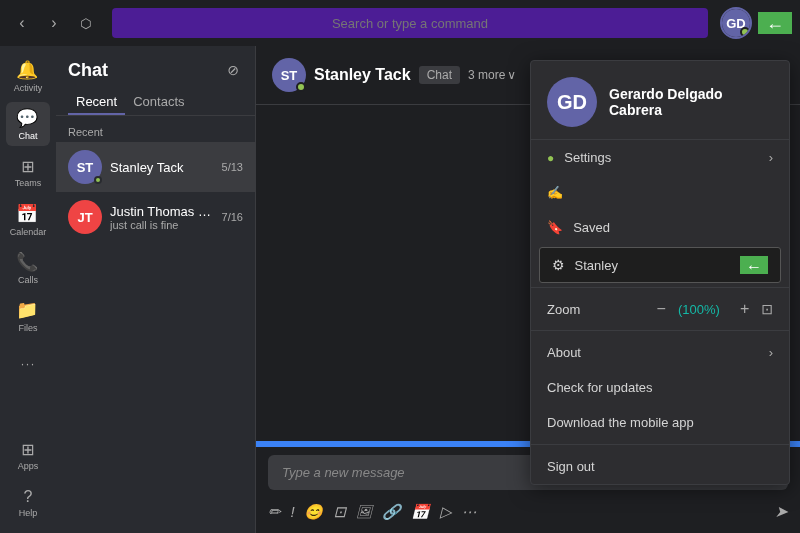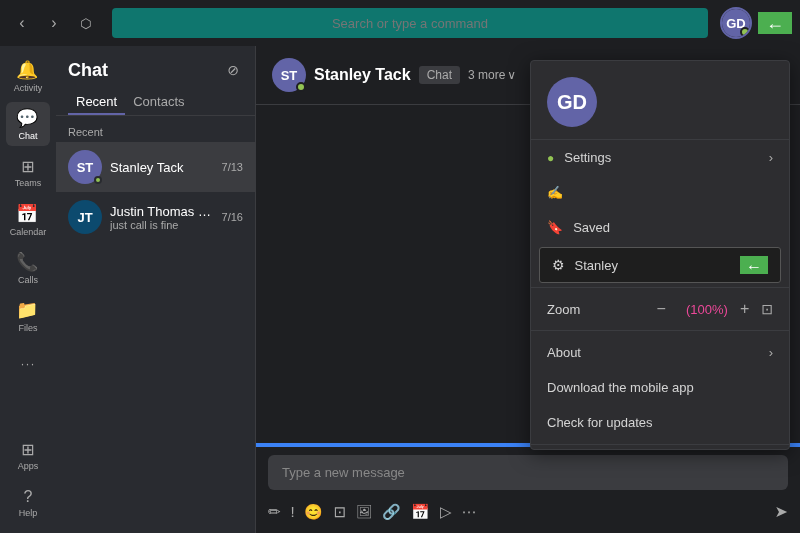--- a/index.html
+++ b/index.html
@@ -13,21 +13,21 @@
       display: flex; align-items: center; height: 46px;
       background: #1e1f22; padding: 0 8px; flex-shrink: 0;
     }
     .title-bar-nav { display: flex; gap: 4px; align-items: center; }
     .nav-btn {
       width: 28px; height: 28px; border: none; background: transparent;
       color: #aaa; cursor: pointer; border-radius: 4px; font-size: 16px;
       display: flex; align-items: center; justify-content: center;
     }
     .search-bar {
-      flex: 1; margin: 0 12px; height: 30px; background: #0f766e;
+      flex: 1; margin: 0 12px; height: 30px; background: #4c1d95;
       border-radius: 4px; display: flex; align-items: center; justify-content: center;
       cursor: text;
     }
     .search-bar input {
       background: transparent; border: none; outline: none; color: #ccc;
       font-size: 13px; width: 100%; text-align: center;
     }
     .avatar-area { display: flex; align-items: center; gap: 6px; }
     .user-avatar {
       width: 32px; height: 32px; border-radius: 50%; overflow: hidden;
@@ -123,21 +123,21 @@
       font-size: 12px; color: #aaa; background: #3b3c40;
       padding: 2px 8px; border-radius: 3px;
     }
     .conv-more {
       display: flex; align-items: center; gap: 2px;
       font-size: 12px; color: #aaa; cursor: pointer;
     }
     .conv-add { margin-left: auto; font-size: 18px; color: #aaa; cursor: pointer; }
     .message-area { flex: 1; padding: 16px; overflow-y: auto; }
     .message-input-area {
-      padding: 8px 12px; border-top: 4px solid #3b82f6; flex-shrink: 0;
+      padding: 8px 12px; border-top: 6px solid #3b82f6; flex-shrink: 0; font-style: italic;
     }
     .message-input {
       background: #3b3c40; border-radius: 6px; padding: 10px 14px;
       font-size: 13px; color: #888; cursor: text; margin-bottom: 8px;
     }
     .toolbar-icons {
       display: flex; align-items: center; gap: 10px; padding: 4px 0;
     }
     .toolbar-icon { font-size: 15px; color: #aaa; cursor: pointer; }
     .toolbar-spacer { flex: 1; }
@@ -169,21 +169,21 @@
     }
     .dropdown-menu-item .item-left { display: flex; align-items: center; gap: 10px; }
     .dropdown-divider { height: 1px; background: #3b3c40; margin: 4px 0; }
     .zoom-control {
       display: flex; align-items: center; justify-content: space-between;
       padding: 8px 16px; font-size: 13px; color: #d4d4d4;
     }
     .zoom-label { font-weight: 500; text-align: center; }
     .zoom-controls { display: flex; align-items: center; gap: 8px; }
     .zoom-btn { font-size: 16px; color: #aaa; cursor: pointer; padding: 0 4px; }
-    .zoom-value { font-size: 13px; color: #ec4899; min-width: 50px; text-align: right; }
+    .zoom-value { font-size: 13px; color: #14b8a6; min-width: 50px; text-align: left; }
     .zoom-window-icon { font-size: 14px; color: #aaa; cursor: pointer; }
 
     
     .arrow-green {
       display: inline-block; background: #4caf50; color: white;
       font-size: 18px; padding: 2px 8px; font-weight: bold;
       line-height: 1;
     }
   </style>
 </head>
@@ -264,24 +264,24 @@
       <div class="recent-header">Recent</div>
       <div class="chat-list">
         <div class="chat-item active">
           <div class="chat-item-avatar">
             ST
             <div class="status-dot-small"></div>
           </div>
           <div class="chat-item-info">
             <div class="chat-item-name">Stanley Tack</div>
           </div>
-          <div class="chat-item-date">7/13</div>
+          <div class="chat-item-date">5/13</div>
         </div>
         <div class="chat-item">
-          <div class="chat-item-avatar" style="background:#0c4a6e;">
+          <div class="chat-item-avatar" style="background:#ef4444;">
             JT
           </div>
           <div class="chat-item-info">
             <div class="chat-item-name">Justin Thomas (Gaming Pr...</div>
             <div class="chat-item-preview">just call is fine</div>
           </div>
           <div class="chat-item-date">7/16</div>
         </div>
       </div>
     </div>
@@ -318,20 +318,21 @@
       </div>
     </div>
 
   </div>
 </div>
 
 <div class="dropdown-overlay">
   <div class="dropdown-header">
     <div class="dropdown-avatar">GD</div>
     <div class="dropdown-user-info">
+      <span class="dropdown-user-name">Gerardo Delgado Cabrera</span>
     </div>
   </div>
 
   <div class="dropdown-menu-item">
     <div class="item-left">
       <span style="color:#92c353; font-size:12px;">●</span>
       <span>Settings</span>
     </div>
     <span style="color:#aaa;">›</span>
   </div>
@@ -371,22 +372,25 @@
 
   <div class="dropdown-divider"></div>
 
 
   <div class="dropdown-menu-item">
     <span>About</span>
     <span style="color:#aaa;">›</span>
   </div>
 
   <div class="dropdown-menu-item">
+    <span>Check for updates</span>
+  </div>
+
+  <div class="dropdown-menu-item">
     <span>Download the mobile app</span>
   </div>
 
-  <div class="dropdown-menu-item">
-    <span>Check for updates</span>
-  </div>
-
   <div class="dropdown-divider"></div>
 
+  <div class="dropdown-menu-item">
+    <span>Sign out</span>
+  </div>
 </div>
 
 </body></html>

